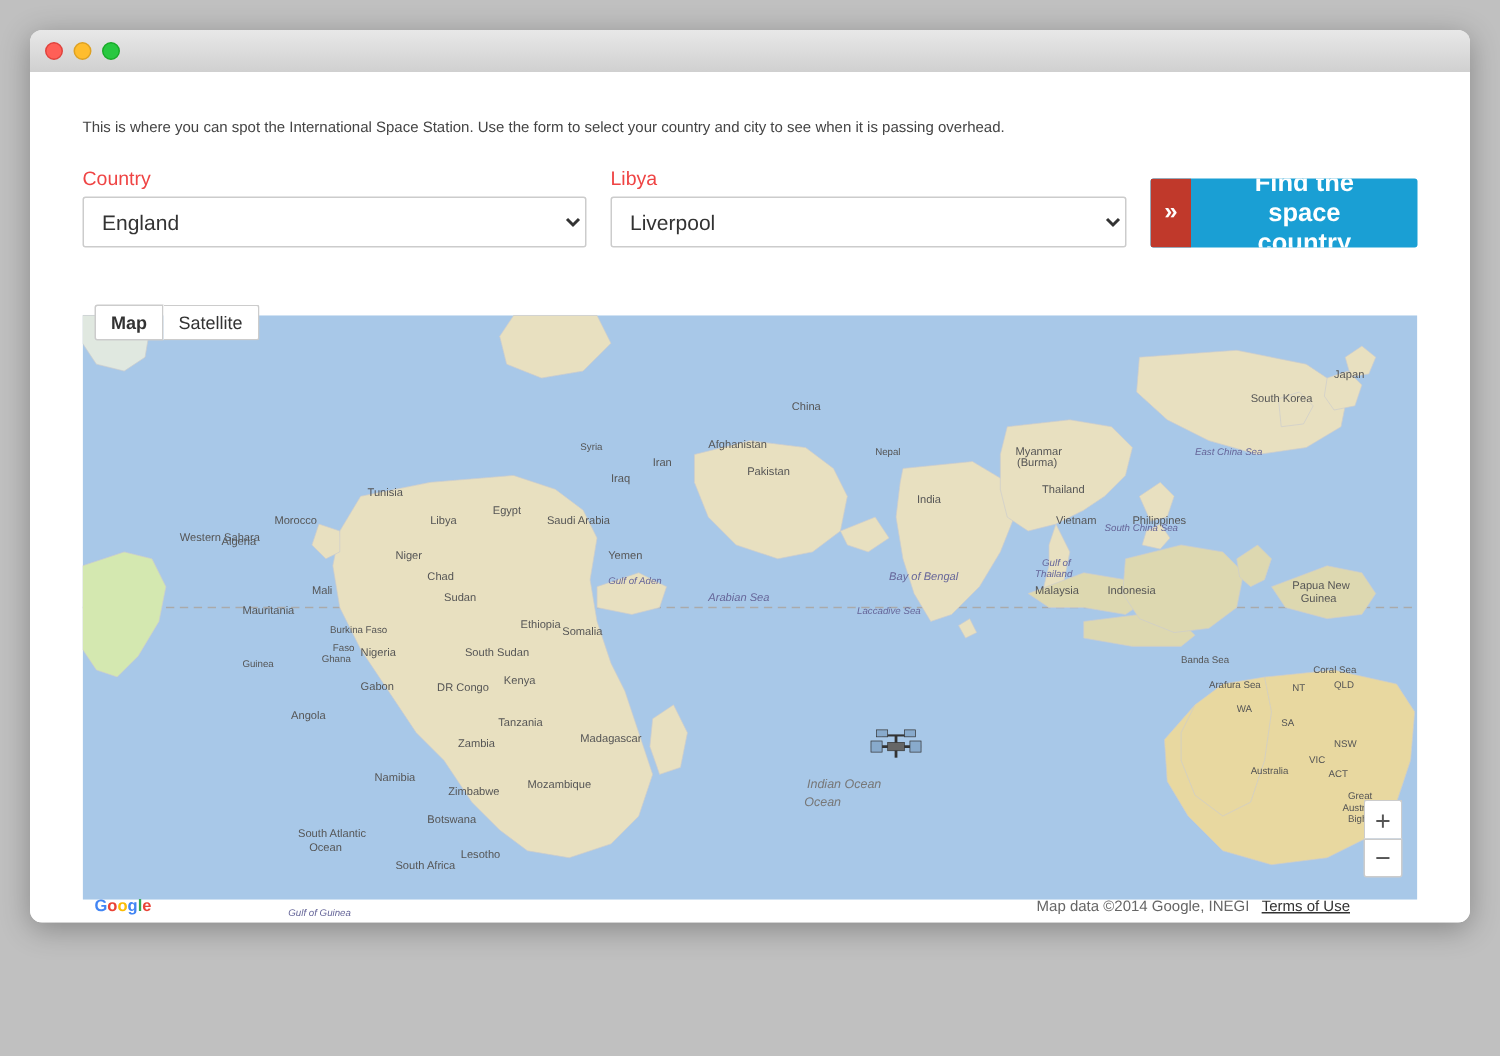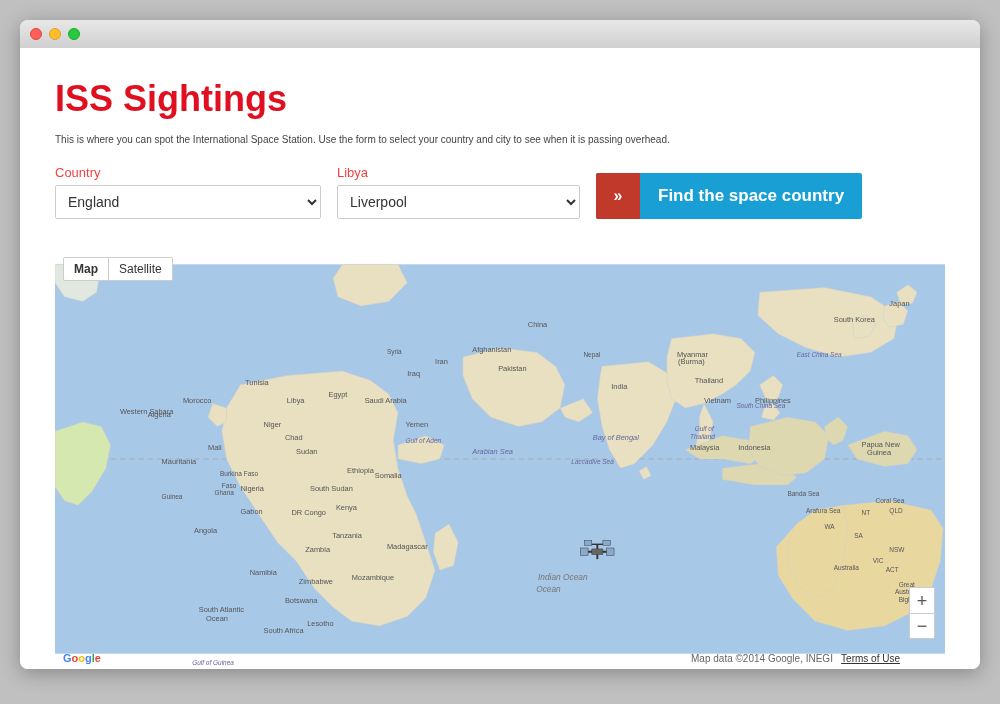--- a/index.html
+++ b/index.html
@@ -65,22 +65,22 @@
     .field-group select {
       height: 34px;
       border: 1px solid #ccc;
       border-radius: 2px;
       padding: 0 8px;
       font-size: 14px;
       color: #333;
       background: white;
       appearance: auto;
     }
-    .country-select { width: 266px; }
-    .city-select { width: 243px; }
+    .country-select { width: 336px; }
+    .city-select { width: 344px; }
     .find-btn {
       display: flex;
       align-items: center;
       height: 46px;
       background: #1a9fd4;
       color: white;
       border: none;
       cursor: pointer;
       font-size: 17px;
       font-weight: bold;
@@ -174,21 +174,20 @@
 
 <div class="window">
 
   <div class="titlebar">
     <div class="btn-red"></div>
     <div class="btn-yellow"></div>
     <div class="btn-green"></div>
   </div>
 
   <div class="content">
-    <h1 class="page-title">ISS Sightings</h1>
     <p class="description">This is where you can spot the International Space Station. Use the form to select your country and city to see when it is passing overhead.</p>
 
     <div class="form-row">
       <div class="field-group">
         <label>Country</label>
         <select class="country-select">
           <option>England</option>
           <option>Scotland</option>
           <option>Wales</option>
           <option>Northern Ireland</option>

